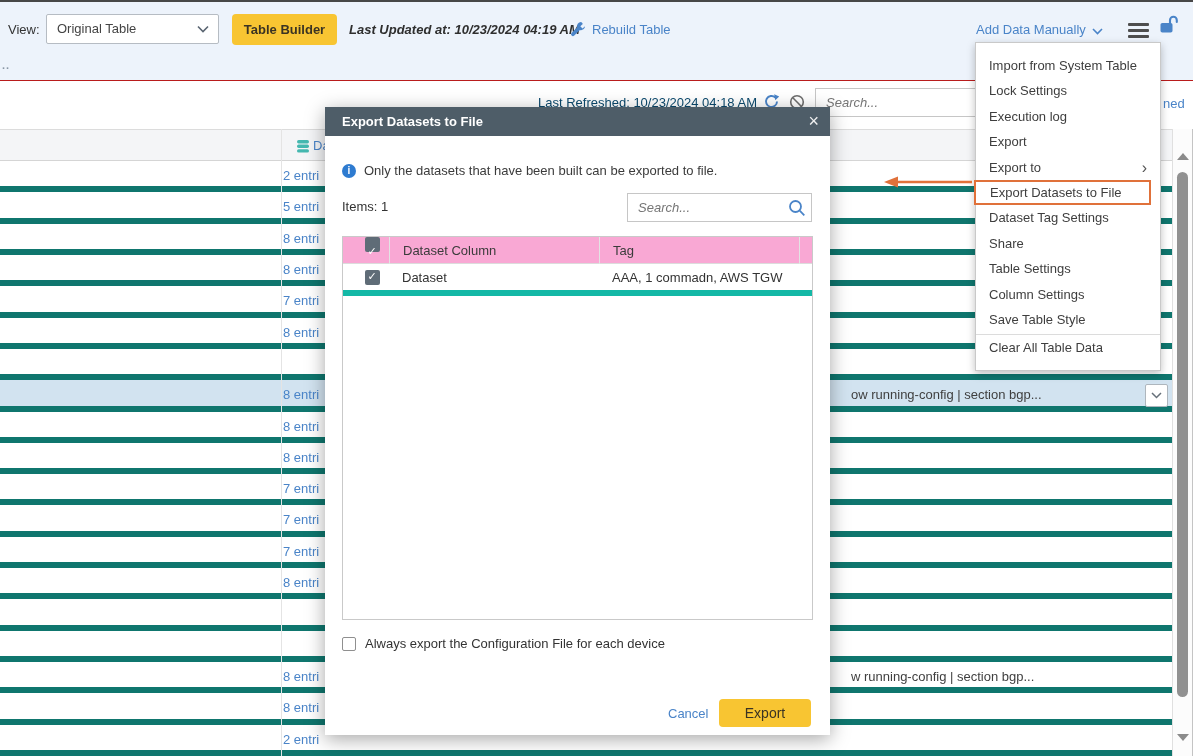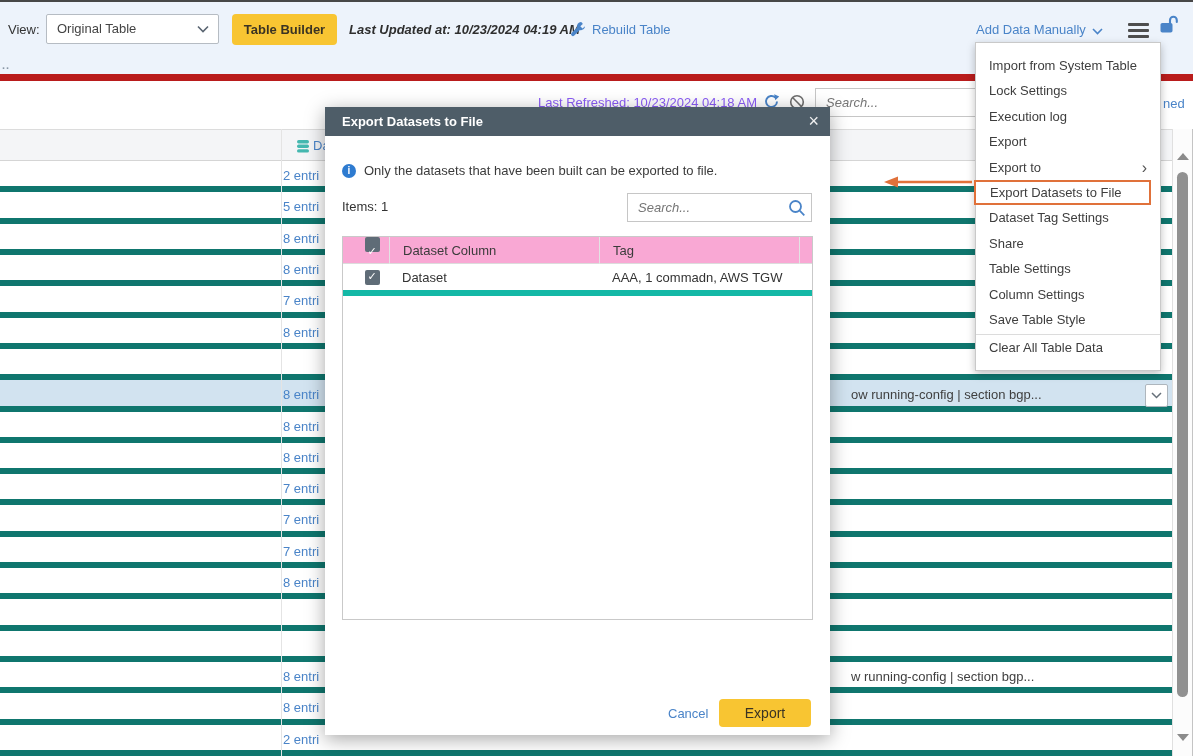--- a/index.html
+++ b/index.html
@@ -2,40 +2,40 @@
 <html><head>
 <meta charset="utf-8">
 <style>
   * { margin:0; padding:0; box-sizing:border-box; }
   html,body { background:#fff; }
   body { font-family:"Liberation Sans", sans-serif; font-size:13px; color:#333; }
   .screen { position:relative; width:1193px; height:756px; overflow:hidden; background:#fff; }
 
   
   .topbar { position:absolute; left:0; top:0; width:1193px; height:81px;
-            background:#edf3fb; border-top:2px solid #474747; border-bottom:7px solid #b91c1c; }
+            background:#edf3fb; border-top:2px solid #474747; border-bottom:1px solid #b91c1c; }
   .view-label { position:absolute; left:8px; top:20px; color:#333; }
   .select-box { position:absolute; left:46px; top:12px; width:173px; height:30px; background:#fff;
                 border:1px solid #b6bcc3; border-radius:2px; line-height:28px; padding-left:10px; color:#444; cursor:pointer; }
   .select-box svg { position:absolute; right:9px; top:10px; }
   .btn-yellow { background:#f8c532; border:none; border-radius:4px; color:#3a3323;
                 font-family:inherit; cursor:pointer; }
   .table-builder { position:absolute; left:232px; top:12px; width:105px; height:31px; font-weight:700; font-size:13px; }
   .last-updated { position:absolute; left:349px; top:20px; font-style:italic; font-weight:600; color:#2f2f2f; }
   .icon-abs { position:absolute; }
   .link { color:#4a84c8; text-decoration:none; cursor:pointer; }
   .rebuild { position:absolute; left:592px; top:20px; }
   .add-data { position:absolute; left:976px; top:20px; }
   .add-data svg { margin-left:6px; vertical-align:-1px; }
   .hamburger { position:absolute; left:1128px; top:21px; width:21px; height:15px; cursor:pointer; }
   .hamburger div { height:3px; background:#4e4e4e; margin-bottom:3px; border-radius:1px; }
   .dots { position:absolute; left:2px; top:57px; color:#8a97a5; font-weight:700; font-size:11px; letter-spacing:1px; }
 
   
-  .last-refreshed { position:absolute; left:538px; top:95px; color:#8b5cf6;text-decoration:underline; }
+  .last-refreshed { position:absolute; left:538px; top:95px; color:#0c4a6e;text-decoration:underline; }
   .bg-search { position:absolute; left:815px; top:88px; width:340px; height:29px; border:1px solid #c6c6c6;
                padding:0 10px; font-style:italic; font-size:13px; color:#777; font-family:inherit; background:#fff; }
   .ned { position:absolute; left:1163px; top:96px; }
 
   
   .bg-header { position:absolute; left:0; top:129px; width:1172px; height:32px; background:#f4f5f7;
                border-top:1px solid #dcdcdc; border-bottom:1px solid #d5d5d5; }
   .bg-header .dat { position:absolute; left:313px; top:8px; color:#4a84c8; }
   .bg-header svg { position:absolute; left:296px; top:9px; }
   .col-divider { position:absolute; left:281px; top:129px; width:1px; height:627px; background:#e4e4e4; }
@@ -269,19 +269,23 @@
         <div class="dt-grid dt-row">
           <div class="cell">
               <div class="cb checked"></div>
             </div>
           <div class="cell">Dataset</div>
           <div class="cell">AAA, 1 commadn, AWS TGW</div>
           <div class="cell"></div>
         </div>
       </div>
 
+      <div class="always-row">
+        <div class="cb-empty"></div>
+        <span>Always export the Configuration File for each device</span>
+      </div>
 
       <a class="link cancel-link">Cancel</a>
       <button class="btn-yellow export-btn">Export</button>
     </div>
   </div>
 
 </div>
 
 </body></html>

